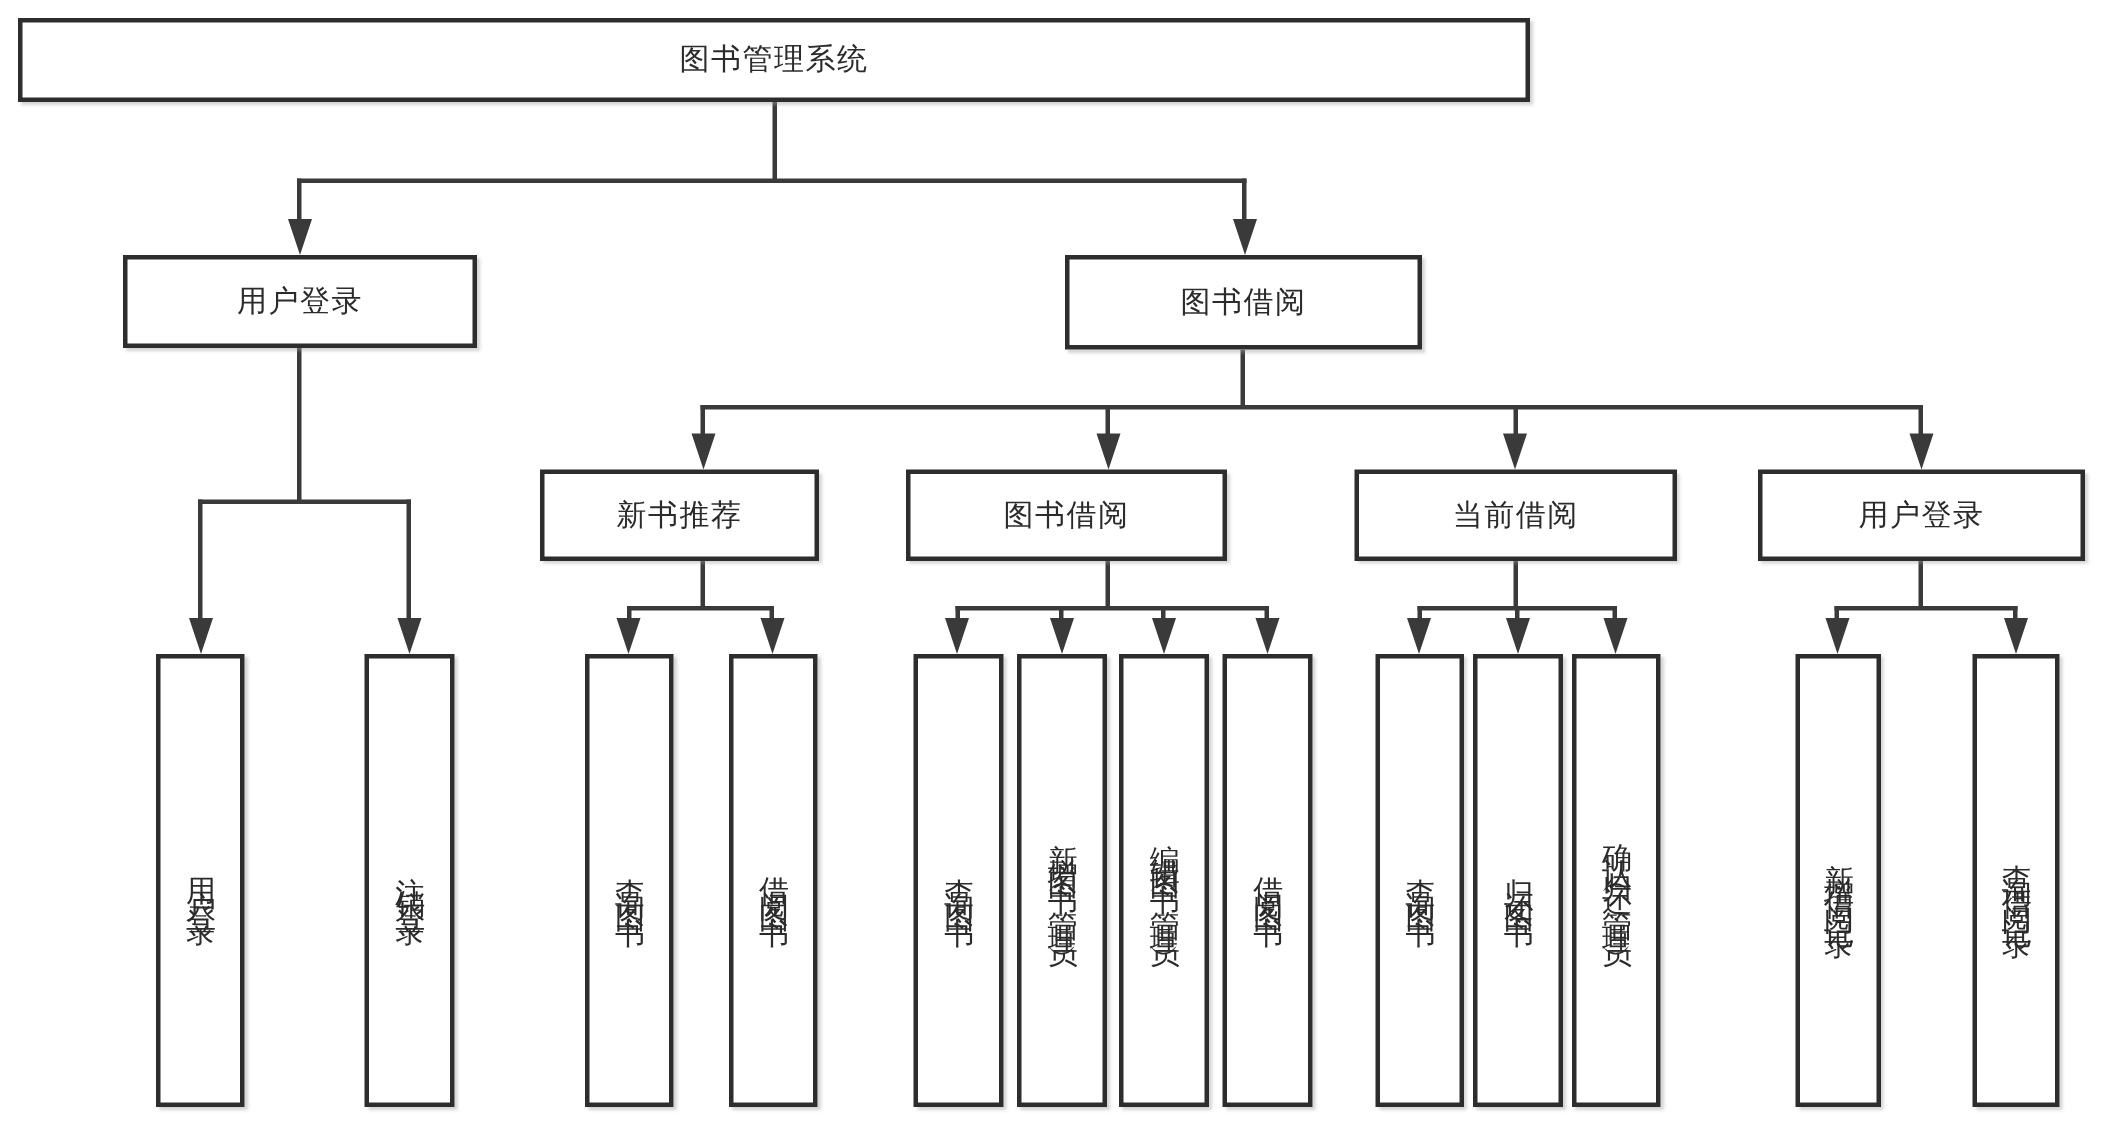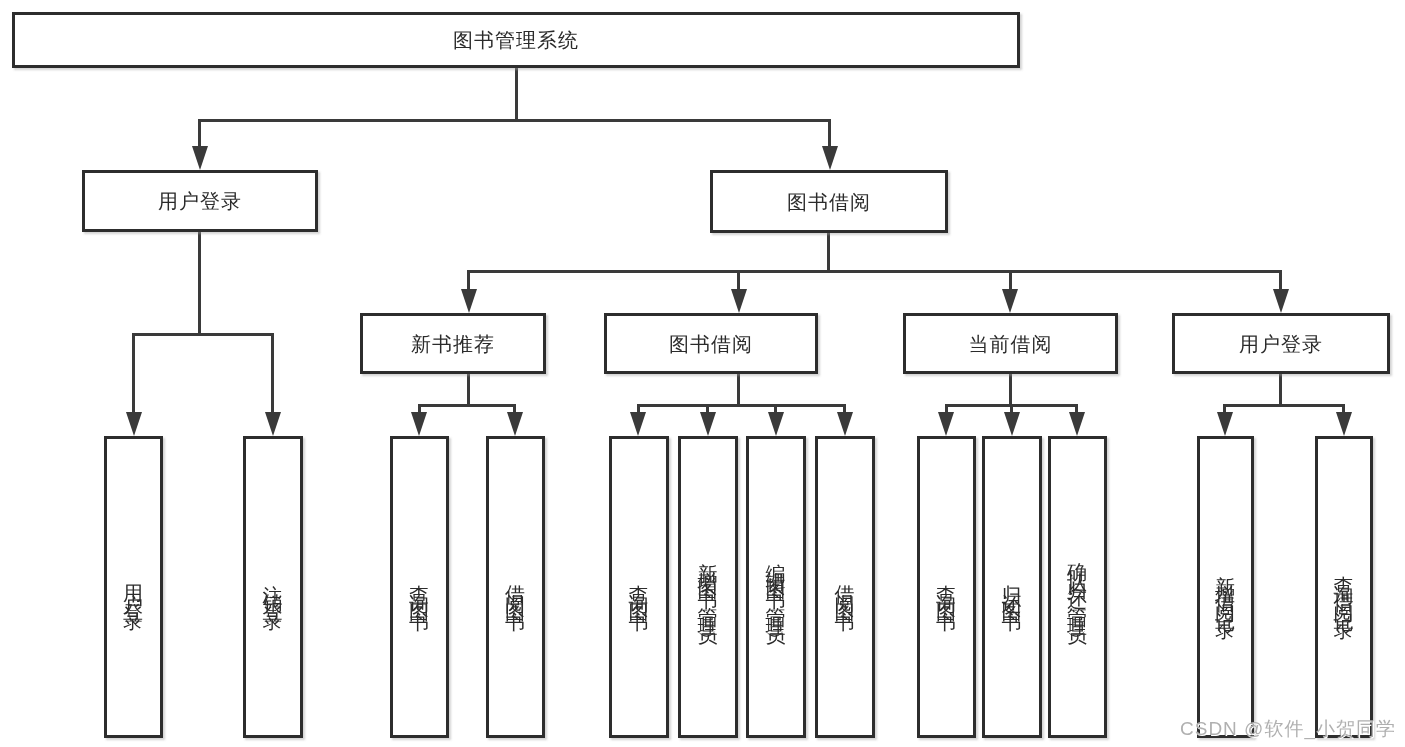--- a/index.html
+++ b/index.html
@@ -130,15 +130,14 @@
   <div class="box vbox" style="left:746px;top:436px;width:60px;height:302px;">编辑图书（管理员）</div>
   <div class="box vbox" style="left:815px;top:436px;width:60px;height:302px;">借阅图书</div>
 
   <div class="box vbox" style="left:917px;top:436px;width:59px;height:302px;">查询图书</div>
   <div class="box vbox" style="left:982px;top:436px;width:60px;height:302px;">归还图书</div>
   <div class="box vbox" style="left:1048px;top:436px;width:59px;height:302px;">确认归还（管理员）</div>
 
   <div class="box vbox" style="left:1197px;top:436px;width:57px;height:302px;">新增借阅记录</div>
   <div class="box vbox" style="left:1315px;top:436px;width:58px;height:302px;">查询借阅记录</div>
 
-  <div class="watermark">CSDN @软件_小贺同学</div>
 
 </div>
 
 </body></html>

